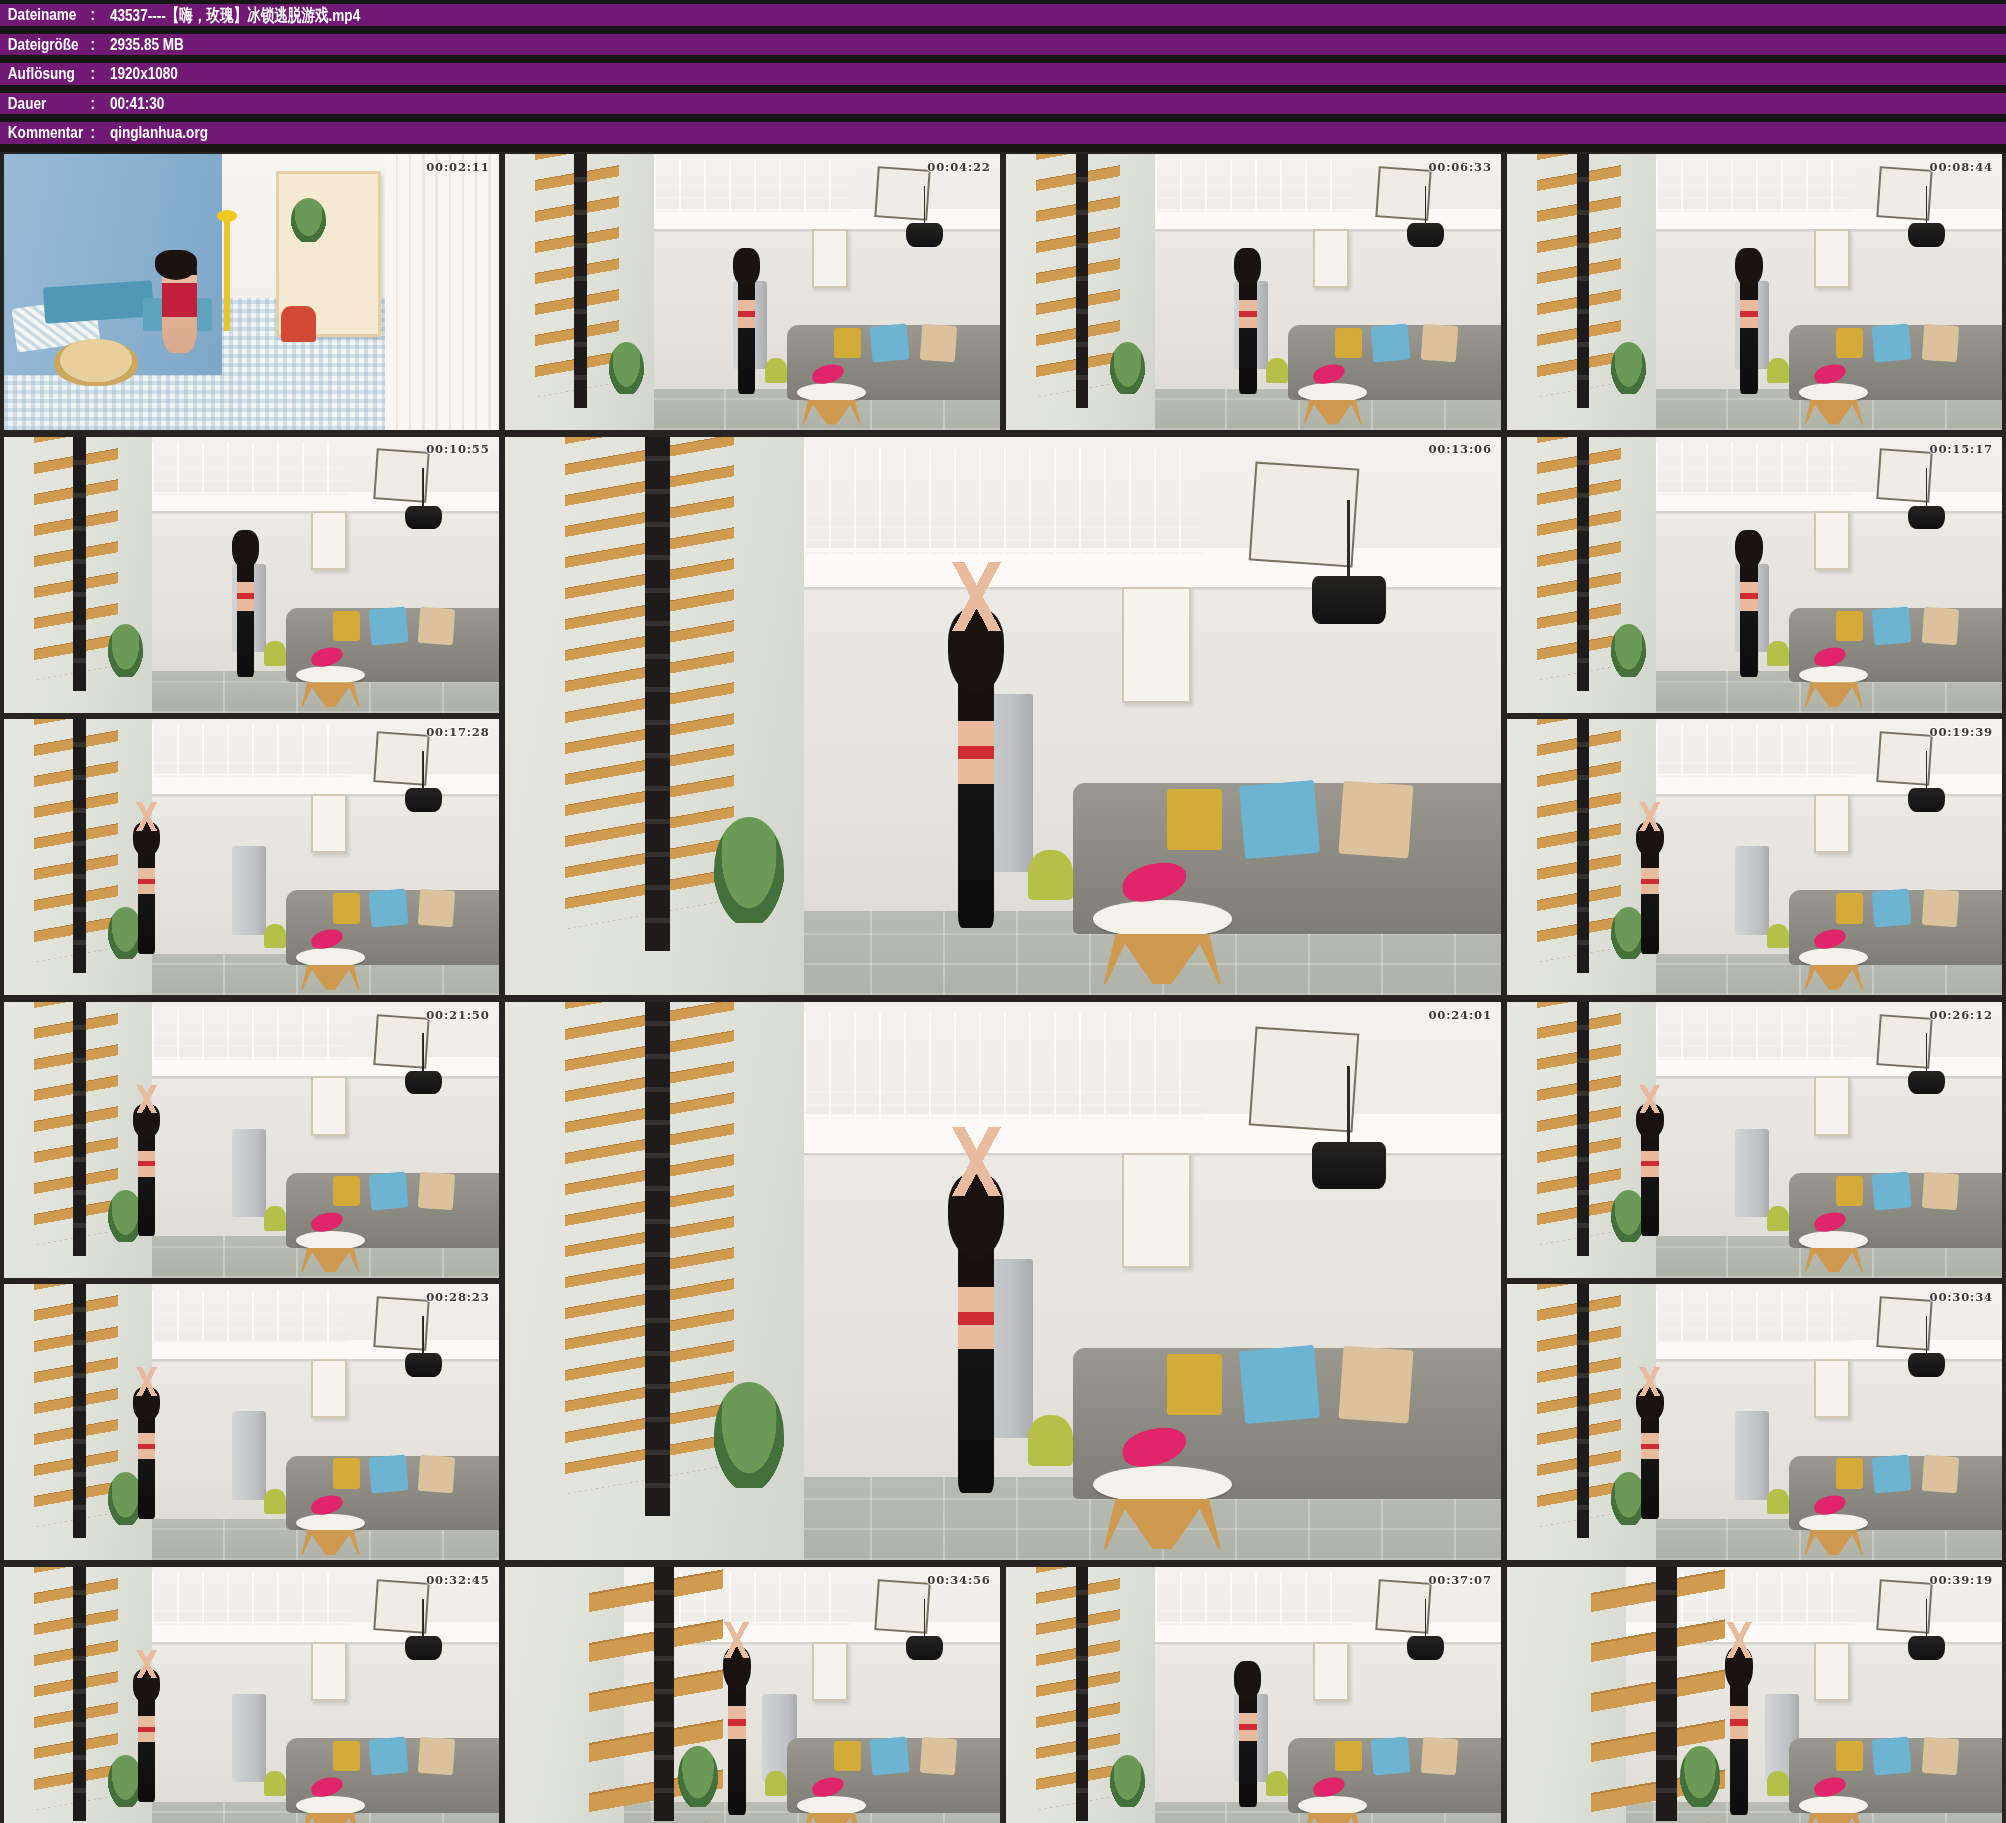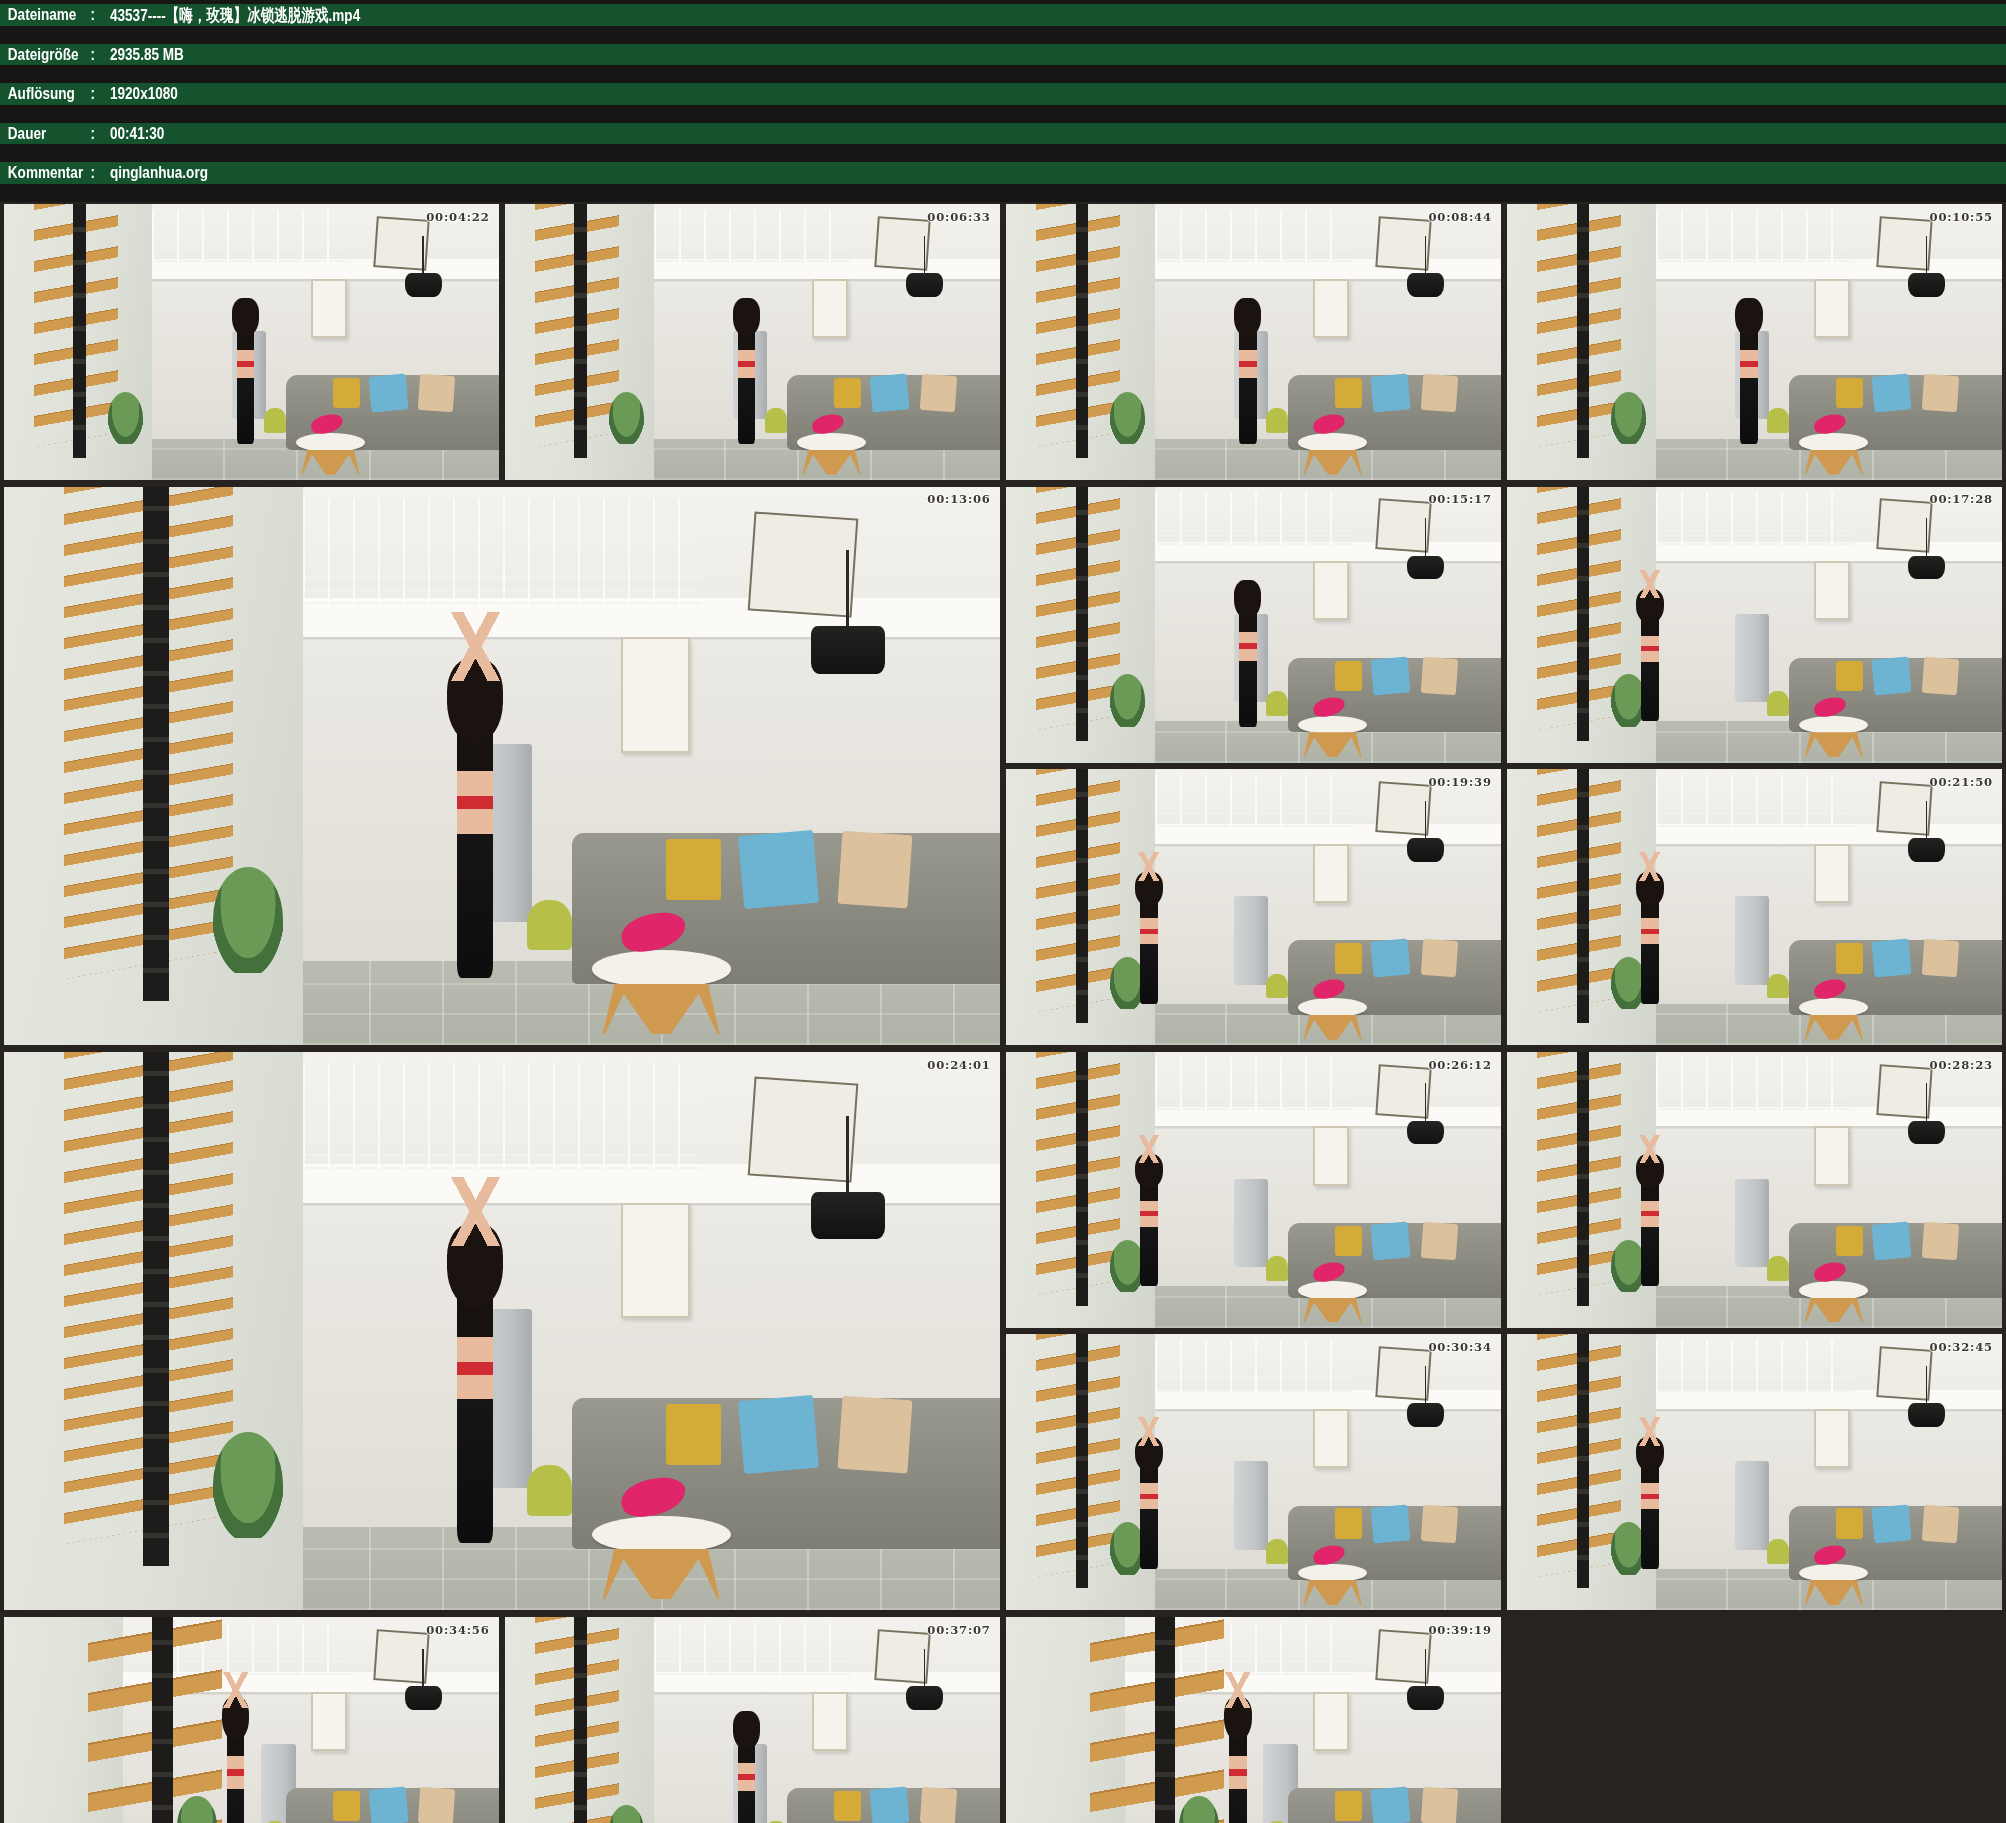--- a/index.html
+++ b/index.html
@@ -1,20 +1,20 @@
 <!DOCTYPE html>
 <html style="font-size:13.2px"><head>
 <meta charset="utf-8">
 <style>
   html,body{margin:0;padding:0;background:#262321;}
   .page{width:2006px;font-family:"Liberation Sans",sans-serif;background:#262321;}
 
   
   .header{background:#171615;padding:4.1px 0 0.8px 0;}
-  .hrow{height:21.5px;margin-bottom:18px;background:#14532d;display:flex;align-items:center;overflow:hidden;}
+  .hrow{height:21.5px;margin-bottom:8px;background:#701a75;display:flex;align-items:center;overflow:hidden;}
   .hline{display:flex;align-items:center;transform:scaleX(.78);transform-origin:left center;
          font-weight:bold;font-size:17.4px;color:#ffffff;padding-left:10px;white-space:nowrap;}
   .hlabel{width:106px;}
   .hsep{width:25px;}
   .hvalue{}
 
   
   .grid{display:grid;grid-template-columns:repeat(4,1fr);grid-auto-rows:276px;gap:6.6px;
         padding:1.7px 4.1px 5px 4.1px;background:#262321;}
   .thumb{position:relative;overflow:hidden;background:#e9e7e1;margin:0;}
@@ -165,20 +165,41 @@
     <div class="hrow">
       <div class="hline">
         <span class="hlabel">Kommentar</span>
         <span class="hsep">:</span>
         <span class="hvalue">qinglanhua.org</span>
       </div>
     </div>
   </header>
 
   <main class="grid">
+      <figure class="thumb v-bedroom">
+    <div class="scene">
+      <div class="wall"></div>
+      <div class="floor"></div>
+
+      <div class="plant"></div>
+
+      <div class="frame"></div>
+      <div class="frame2"></div>
+      <div class="lamp"></div>
+
+      <div class="pillow p1"></div>
+      <div class="pillow p2"></div>
+      <div class="pillow p3"></div>
+      <div class="chair"></div>
+      <div class="table"></div>
+
+      <div class="person"></div>
+    </div>
+    <figcaption class="ts">00:02:11</figcaption>
+  </figure>
       <figure class="thumb v-wide">
     <div class="scene">
       <div class="wall"></div>
       <div class="floor"></div>
       <div class="mezz"></div>
       <div class="rail"></div>
       <div class="stairs"></div>
       <div class="pole"></div>
       <div class="plant"></div>
       <div class="fridge"></div>

